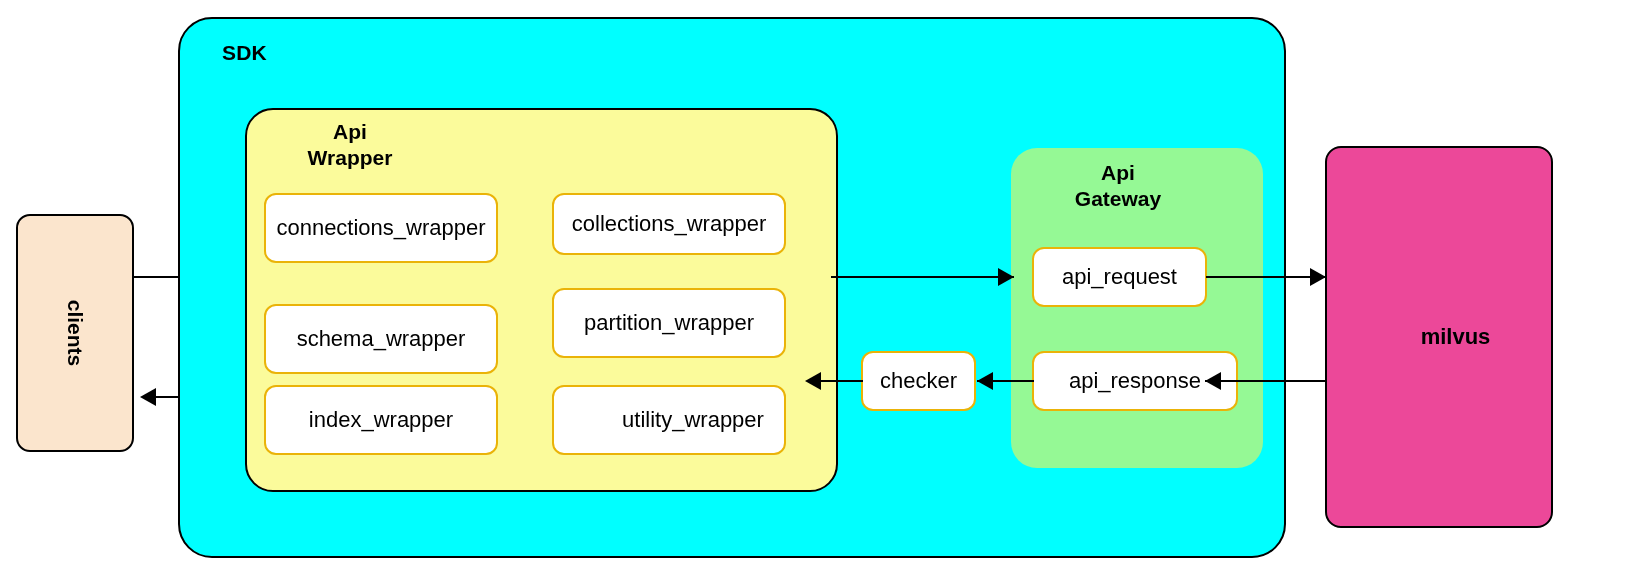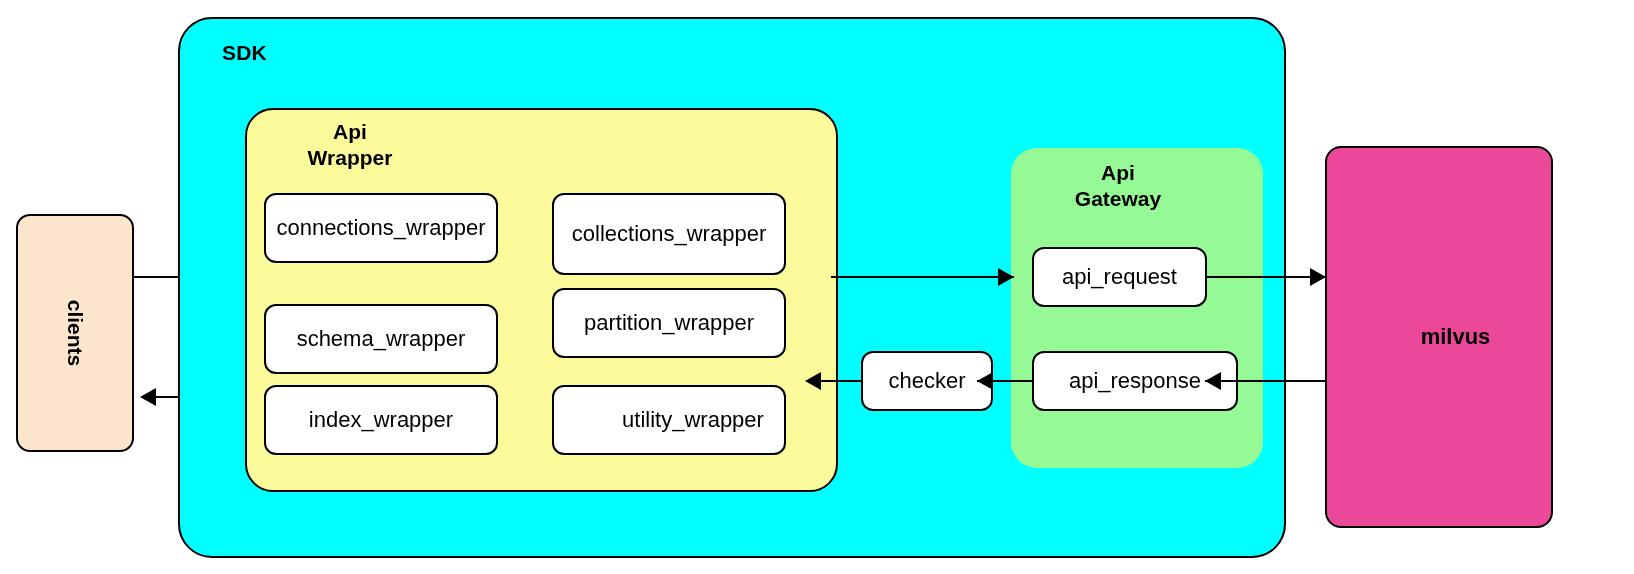--- a/index.html
+++ b/index.html
@@ -89,41 +89,41 @@
     width: 190px;
     font-size: 21px;
     font-weight: bold;
     line-height: 1.22;
     text-align: center;
   }
 
   
   .leaf {
     background: #ffffff;
-    border: 2px solid #000000;
+    border: 2px solid #eab308;
     border-radius: 12px;
     font-size: 22px;
     font-weight: normal;
     line-height: 1.1;
   }
 
   
   #connections-wrapper { left: 264px; top: 193px;  width: 234px; height: 70px; }
-  #collections-wrapper { left: 552px; top: 193px;  width: 234px; height: 82px; }
+  #collections-wrapper { left: 552px; top: 193px;  width: 234px; height: 62px; }
   #schema-wrapper      { left: 264px; top: 304px;  width: 234px; height: 70px; }
   #partition-wrapper   { left: 552px; top: 288px;  width: 234px; height: 70px; }
   #index-wrapper       { left: 264px; top: 385px;  width: 234px; height: 70px; }
   #utility-wrapper     { left: 552px; top: 385px;  width: 234px; height: 70px; padding-left: 48px; }
 
   
   #api-request  { left: 1032px; top: 247px; width: 175px; height: 60px; align-items: center; }
   #api-response { left: 1032px; top: 351px; width: 206px; height: 60px; }
 
   
-  #checker-box { left: 861px; top: 351px; width: 132px; height: 60px; }
+  #checker-box { left: 861px; top: 351px; width: 115px; height: 60px; }
 
   
   #clients-box {
     left: 16px;
     top: 214px;
     width: 118px;
     height: 238px;
     background: #fbe5cd;
     border: 2px solid #000000;
     border-radius: 14px;

